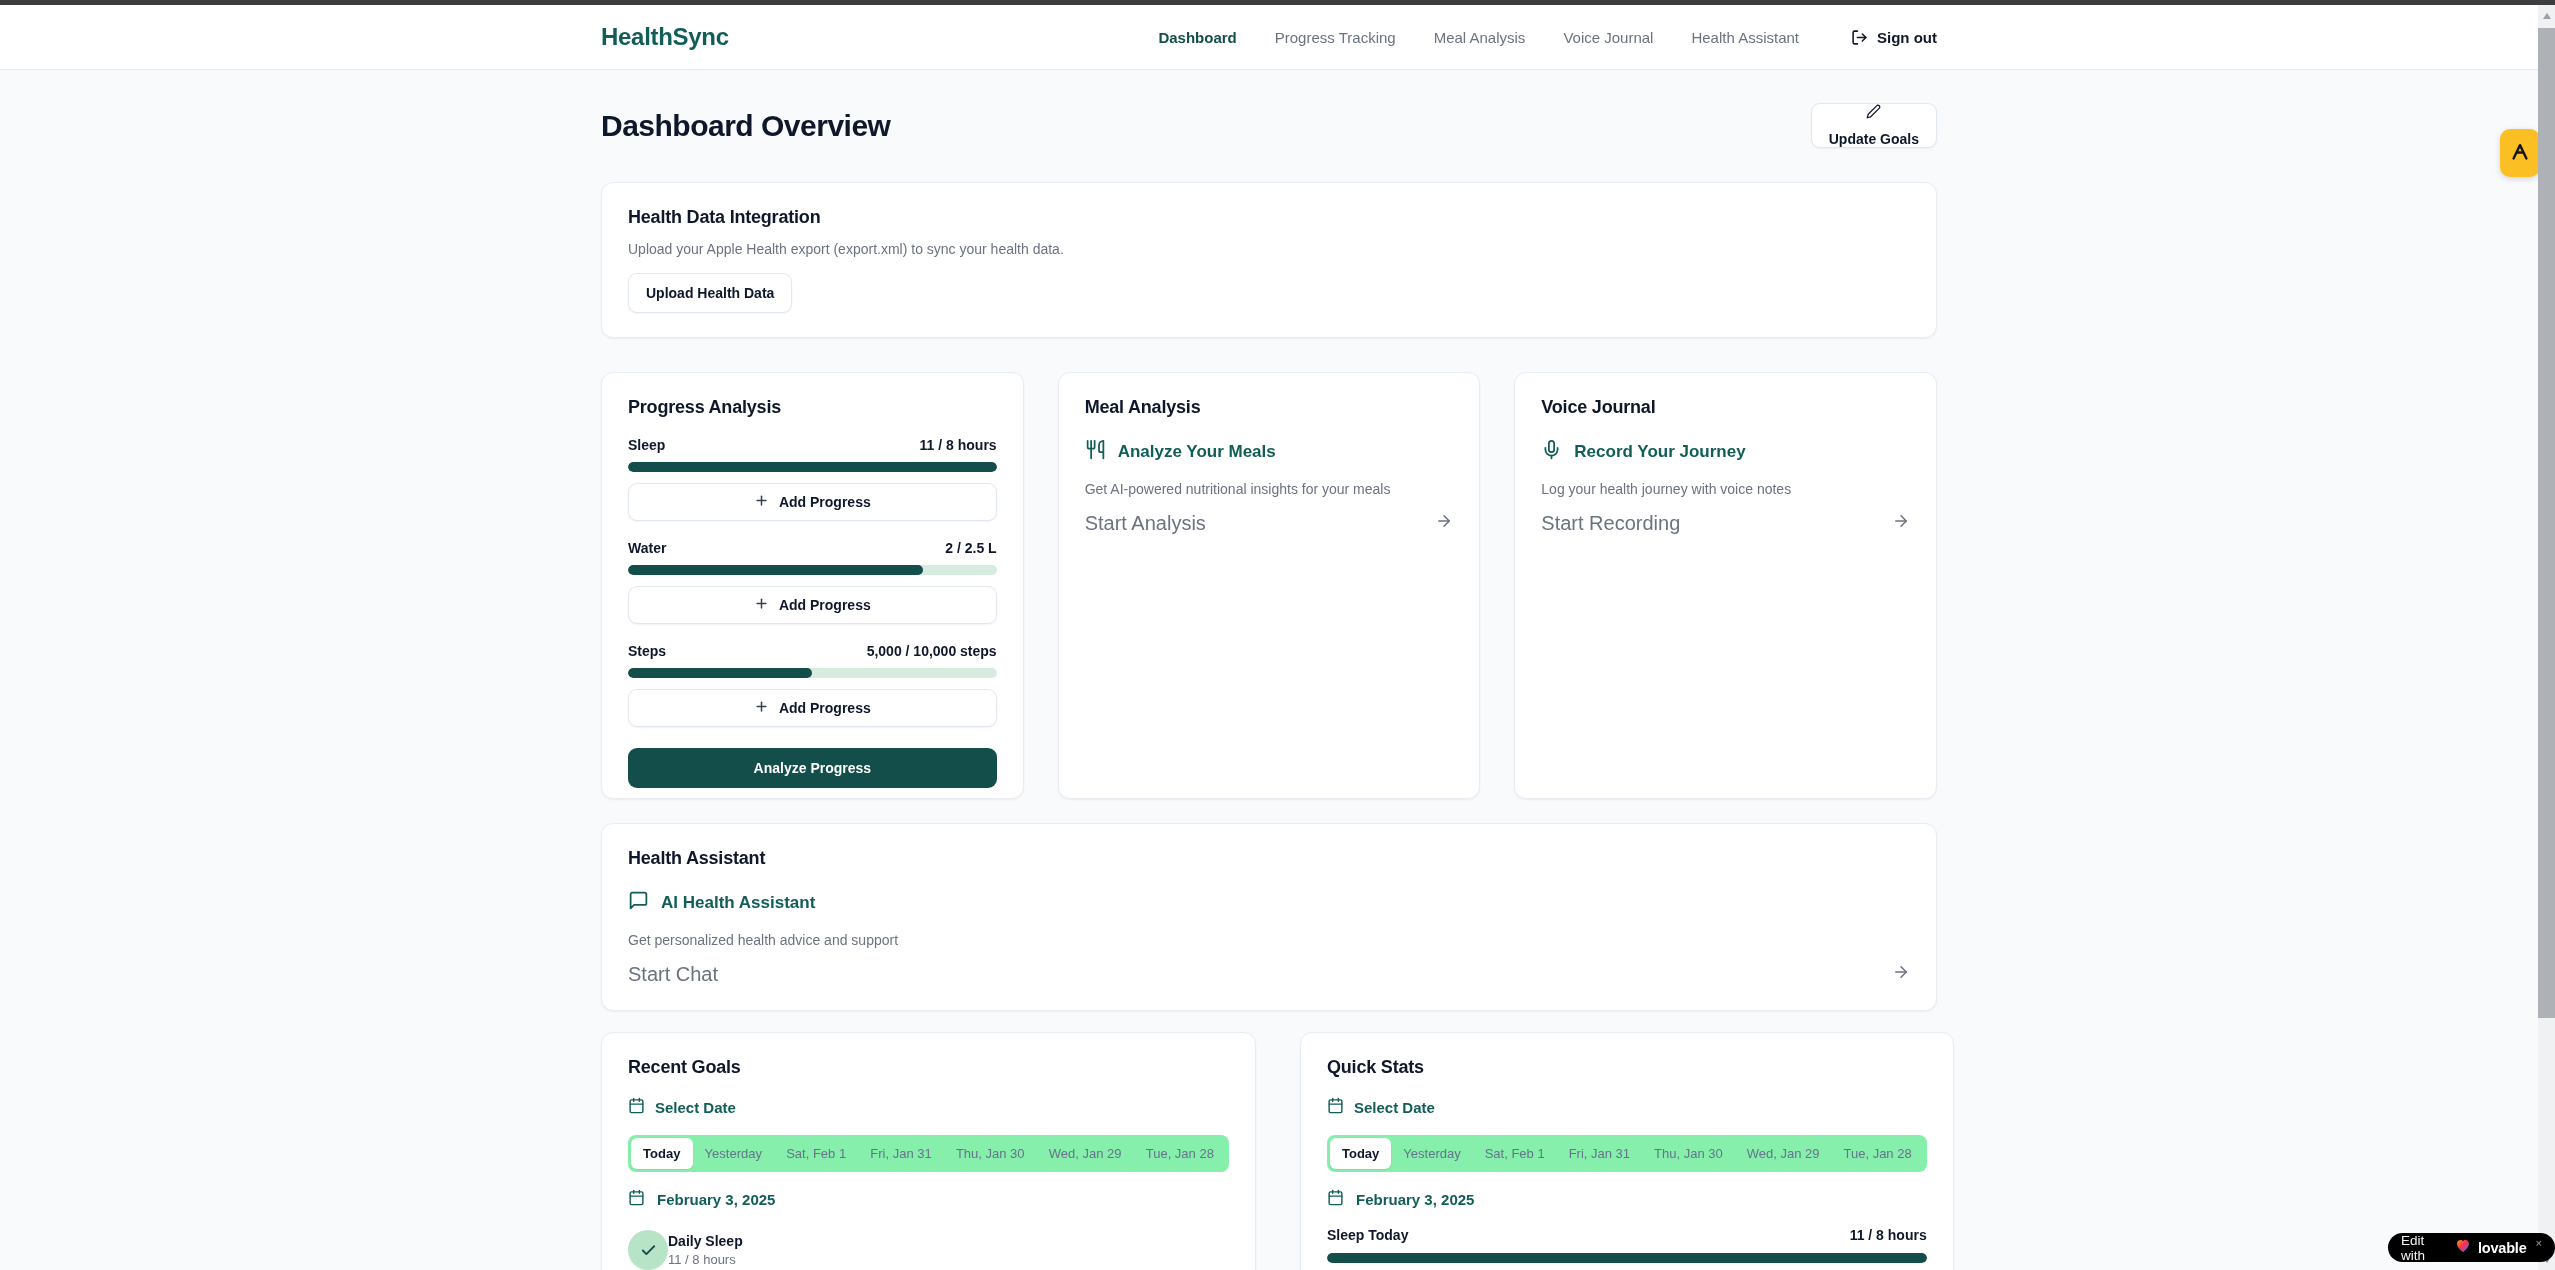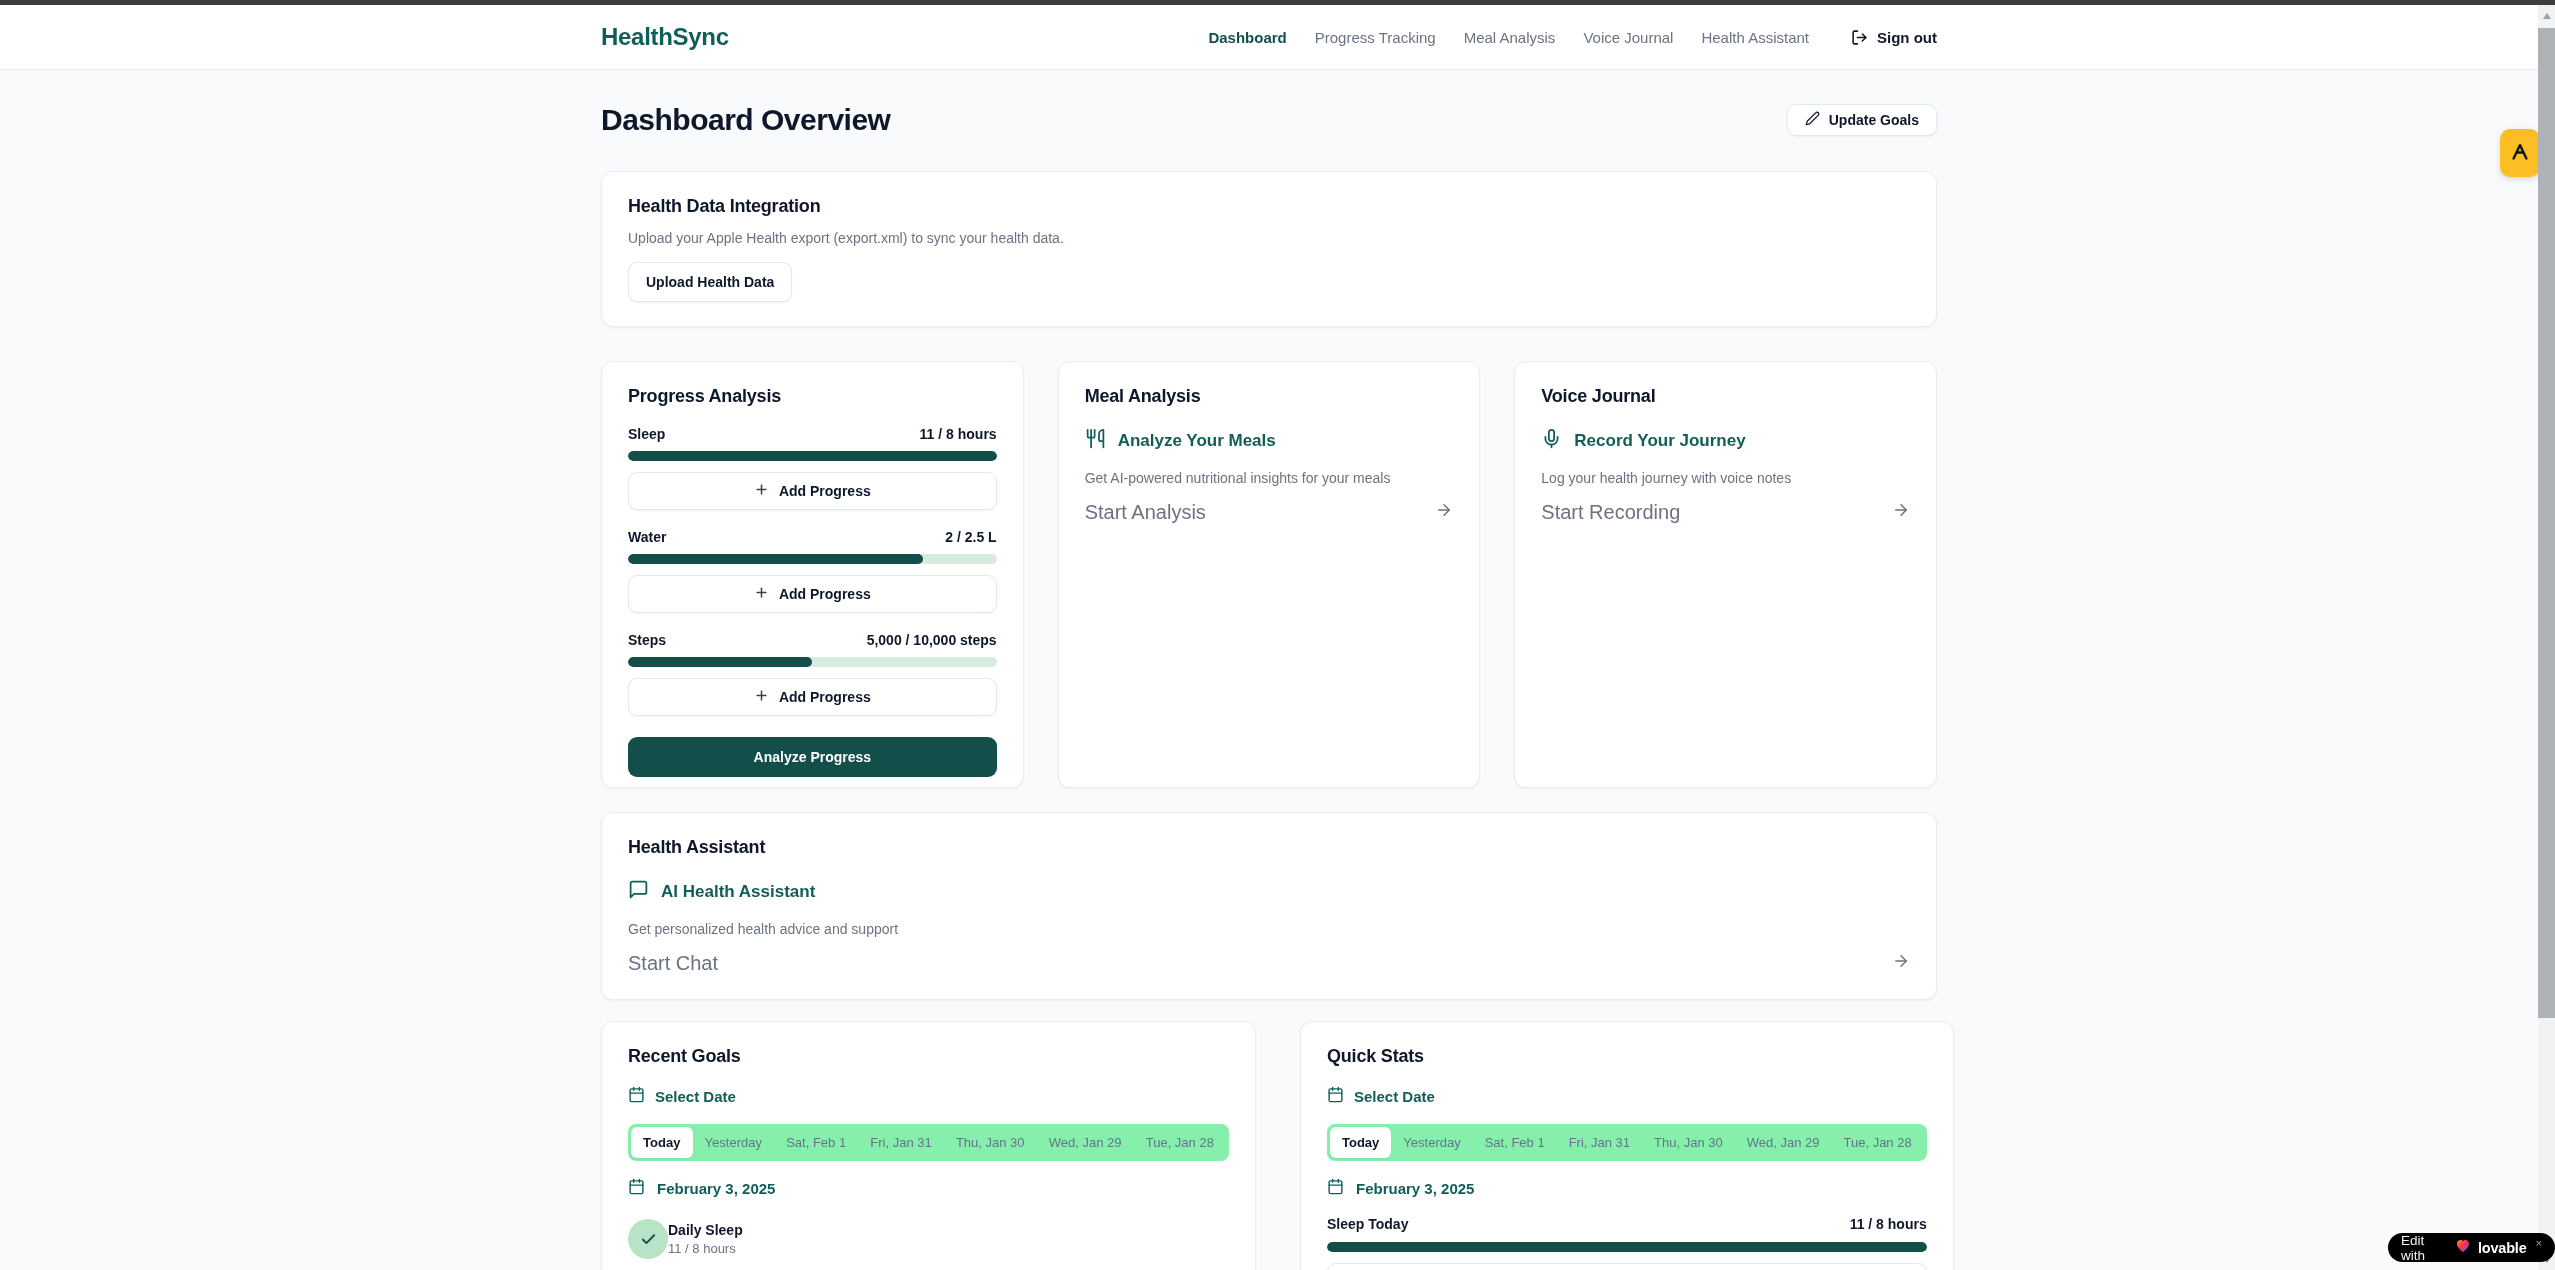--- a/index.html
+++ b/index.html
@@ -13,40 +13,40 @@
   .topbar { height:5px; background:#3e3e40; width:2555px; }
   .viewport { width:2538px; }
 
   
   header { background:#fff; border-bottom:1px solid #e8ebef; height:65px; }
   .header-inner {
     width:1336px; margin:0 auto; height:100%;
     display:flex; align-items:center; justify-content:space-between;
   }
   .logo { font-size:24px; font-weight:700; color:#115e59; letter-spacing:-0.3px; }
-  nav { display:flex; align-items:center; gap:28px; }
+  nav { display:flex; align-items:center; gap:38px; }
   .nav-link { font-size:15px; font-weight:500; color:#6b7280; cursor:pointer; text-decoration:none; }
   .nav-link.active { color:#134e4a; font-weight:600; }
   .signout { display:flex; align-items:center; gap:9px; margin-left:14px;
     font-size:15px; font-weight:600; color:#111827; cursor:pointer; background:none; border:none;
     font-family:inherit; }
   .signout svg { display:block; }
 
   
   .container { width:1336px; margin:0 auto; }
   .title-row { margin-top:33px; display:flex; align-items:center; justify-content:space-between; }
   h1 { font-size:30px; font-weight:700; letter-spacing:-0.5px; color:#0f172a; }
 
   .btn { font-family:inherit; cursor:pointer; border:none; display:inline-flex; align-items:center; justify-content:center; }
   .btn-outline {
     background:#fff; border:1px solid #e2e8f0; border-radius:9px;
     font-size:14px; font-weight:600; color:#0f172a;
     box-shadow:0 1px 2px rgba(16,24,40,.05);
   }
-  .update-goals { height:32px; padding:0 17px; gap:9px; }
+  .update-goals { height:45px; padding:0 17px; gap:9px;flex-direction:column; }
   .upload-btn { height:40px; padding:0 17px; margin-top:16px; }
 
   .card {
     background:#fff; border:1px solid #e9edf2; border-radius:12px;
     box-shadow:0 1px 2px rgba(16,24,40,.05);
     padding:24px 26px;
   }
   .integration { margin-top:34px; }
   .card-title { font-size:18px; font-weight:600; color:#0f172a; letter-spacing:-0.2px; }
   .muted { color:#6b7280; }

